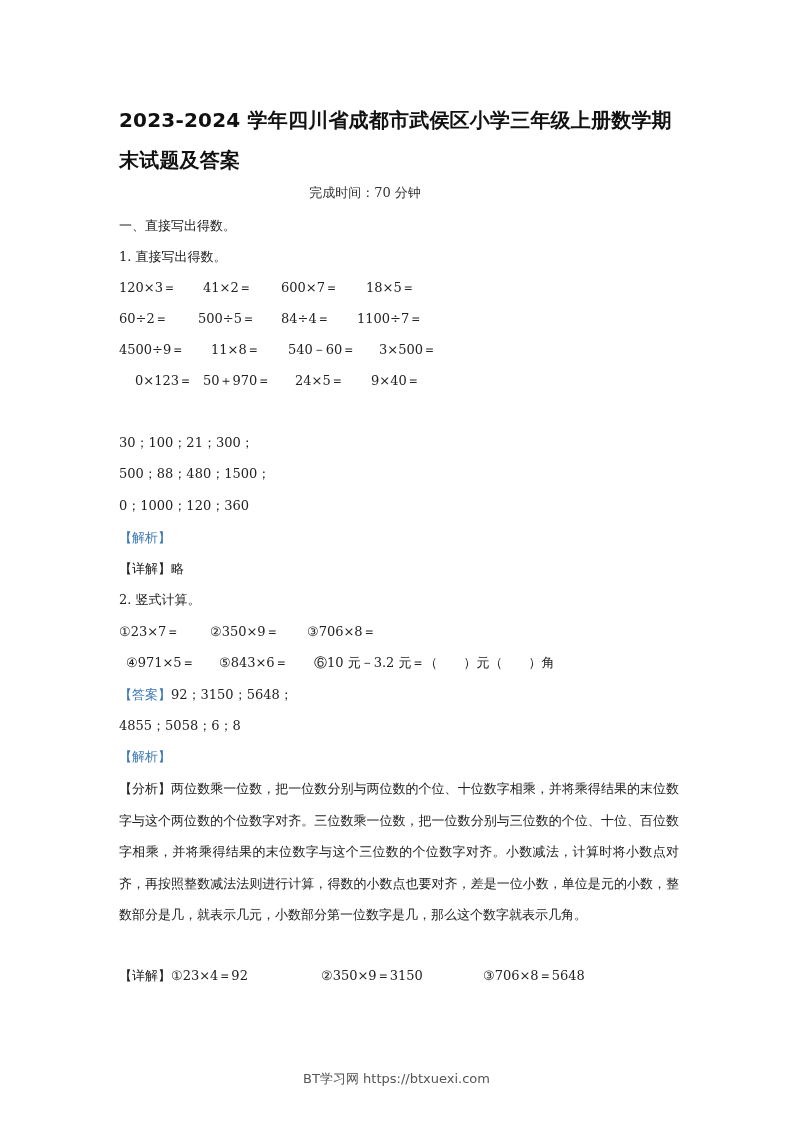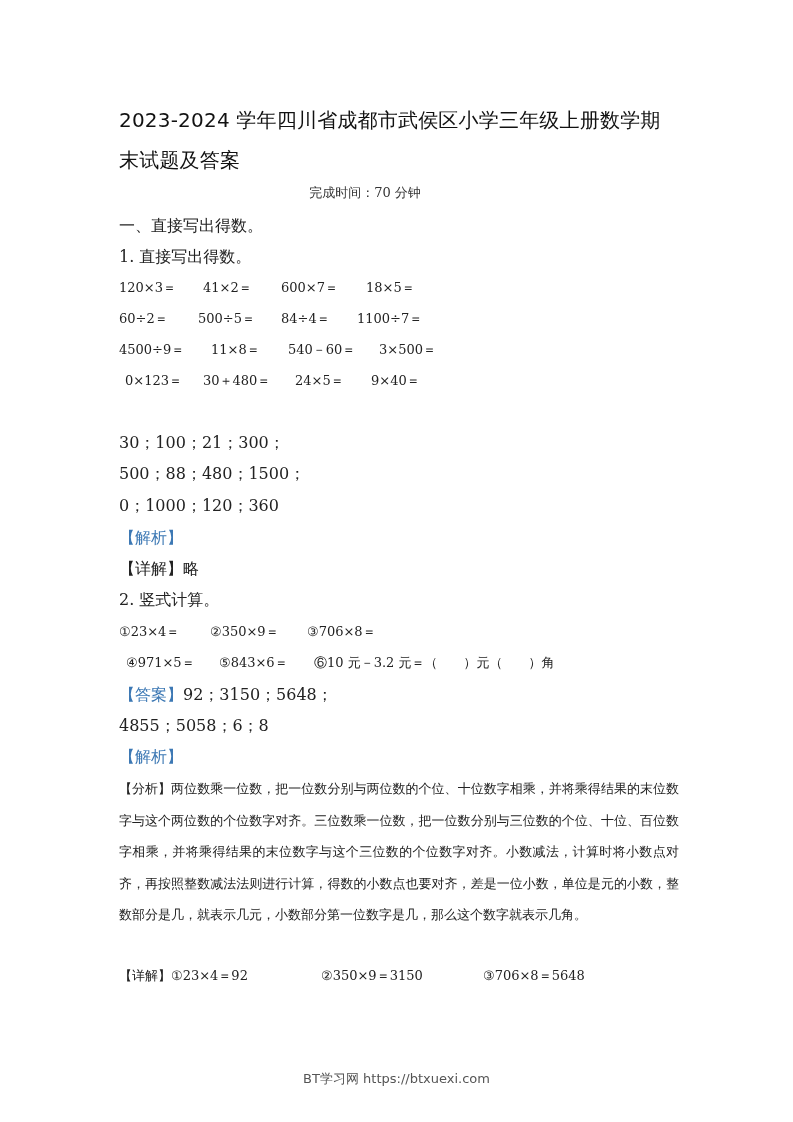--- a/index.html
+++ b/index.html
@@ -1,24 +1,24 @@
 <!DOCTYPE html>
 <html><head>
 <meta charset="utf-8">
 <style>
   html, body { margin: 0; padding: 0; background: #ffffff; }
   body { width: 793px; height: 1122px; position: relative; overflow: hidden;
          font-family: "DejaVu Serif", "Liberation Serif", serif; color: #222; }
   .page { position: absolute; left: 0; top: 0; width: 793px; height: 1122px; }
   .title { position: absolute; left: 119px; top: 100px; width: 560px;
            font-family: "DejaVu Sans", "Liberation Sans", sans-serif;
-           font-weight: normal; font-size: 20px; line-height: 40px; color: #111; letter-spacing: 0.2px; }
+           font-weight: bold; font-size: 20px; line-height: 40px; color: #111; letter-spacing: 0.2px; }
   .subtitle { position: absolute; left: 0; width: 730px; top: 184px; text-align: center;
               font-size: 13px; color: #333; }
-  .line { position: absolute; left: 119px; font-size: 16px; color: #222; white-space: pre; line-height: 20px; }
+  .line { position: absolute; left: 119px; font-size: 13px; color: #222; white-space: pre; line-height: 20px; }
   .row { position: absolute; left: 119px; font-size: 13px; color: #222; white-space: nowrap; line-height: 20px; }
   .row span.cell { position: absolute; top: 0; white-space: nowrap; }
   .tag { color: #3c78b4; }
   .para { position: absolute; left: 119px; width: 560px; font-size: 13px; color: #222;
           line-height: 31.5px; text-align: justify; }
   .footer { position: absolute; left: 0; width: 793px; top: 1070px; text-align: center;
             font-family: "DejaVu Sans", "Liberation Sans", sans-serif; font-size: 13px; color: #555; }
 </style>
 </head>
 <body>
@@ -47,35 +47,35 @@
     <span class="cell" style="left:162px">84÷4＝</span>
     <span class="cell" style="left:238px">1100÷7＝</span>
   </div>
   <div class="row" style="top:340px">
     <span class="cell" style="left:0">4500÷9＝</span>
     <span class="cell" style="left:92px">11×8＝</span>
     <span class="cell" style="left:169px">540－60＝</span>
     <span class="cell" style="left:260px">3×500＝</span>
   </div>
   <div class="row" style="top:371px">
-    <span class="cell" style="left:6px">0×123＝</span>
-    <span class="cell" style="left:84px">30＋480＝</span>
+    <span class="cell" style="left:16px">0×123＝</span>
+    <span class="cell" style="left:84px">50＋970＝</span>
     <span class="cell" style="left:176px">24×5＝</span>
     <span class="cell" style="left:252px">9×40＝</span>
   </div>
 
   <div class="line" style="top:433px">30；100；21；300；</div>
   <div class="line" style="top:464px">500；88；480；1500；</div>
   <div class="line" style="top:496px">0；1000；120；360</div>
   <div class="line tag" style="top:528px">【解析】</div>
   <div class="line" style="top:559px"><span>【详解】</span><span>略</span></div>
 
   <div class="line" style="top:590px">2. 竖式计算。</div>
   <div class="row" style="top:622px">
-    <span class="cell" style="left:0">①23×4＝</span>
+    <span class="cell" style="left:0">①23×7＝</span>
     <span class="cell" style="left:91px">②350×9＝</span>
     <span class="cell" style="left:188px">③706×8＝</span>
   </div>
   <div class="row" style="top:653px">
     <span class="cell" style="left:7px">④971×5＝</span>
     <span class="cell" style="left:100px">⑤843×6＝</span>
     <span class="cell" style="left:195px">⑥10 元－3.2 元＝（　　）元（　　）角</span>
   </div>
 
   <div class="line" style="top:685px"><span class="tag">【答案】</span><span>92；3150；5648；</span></div>

